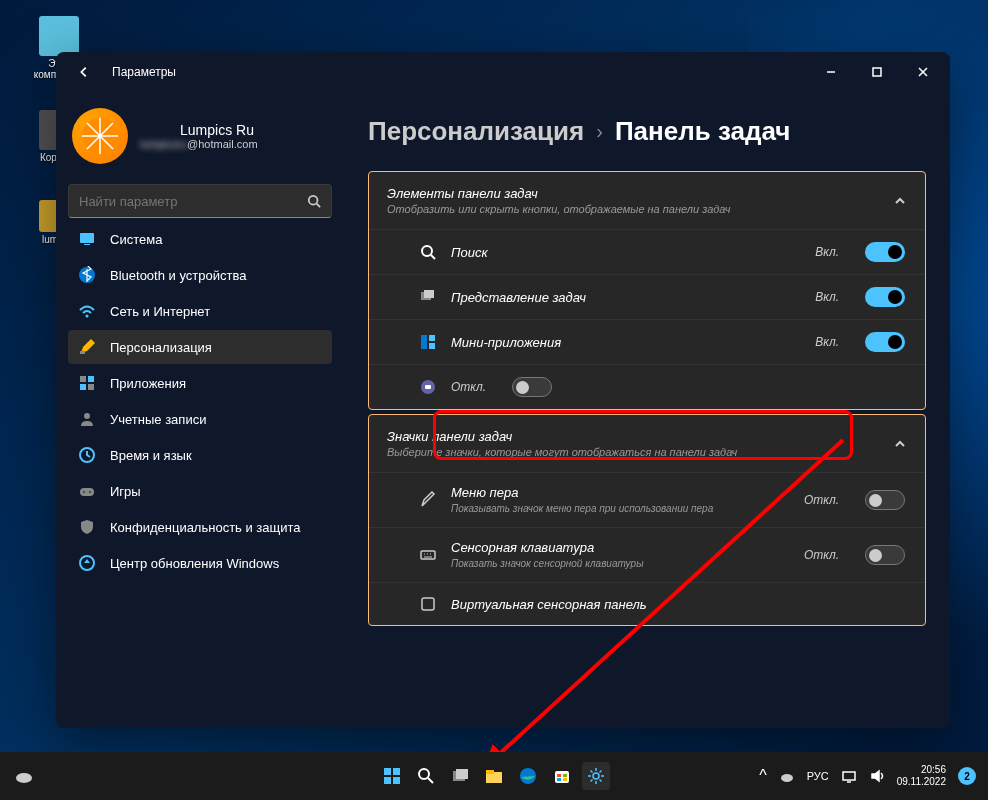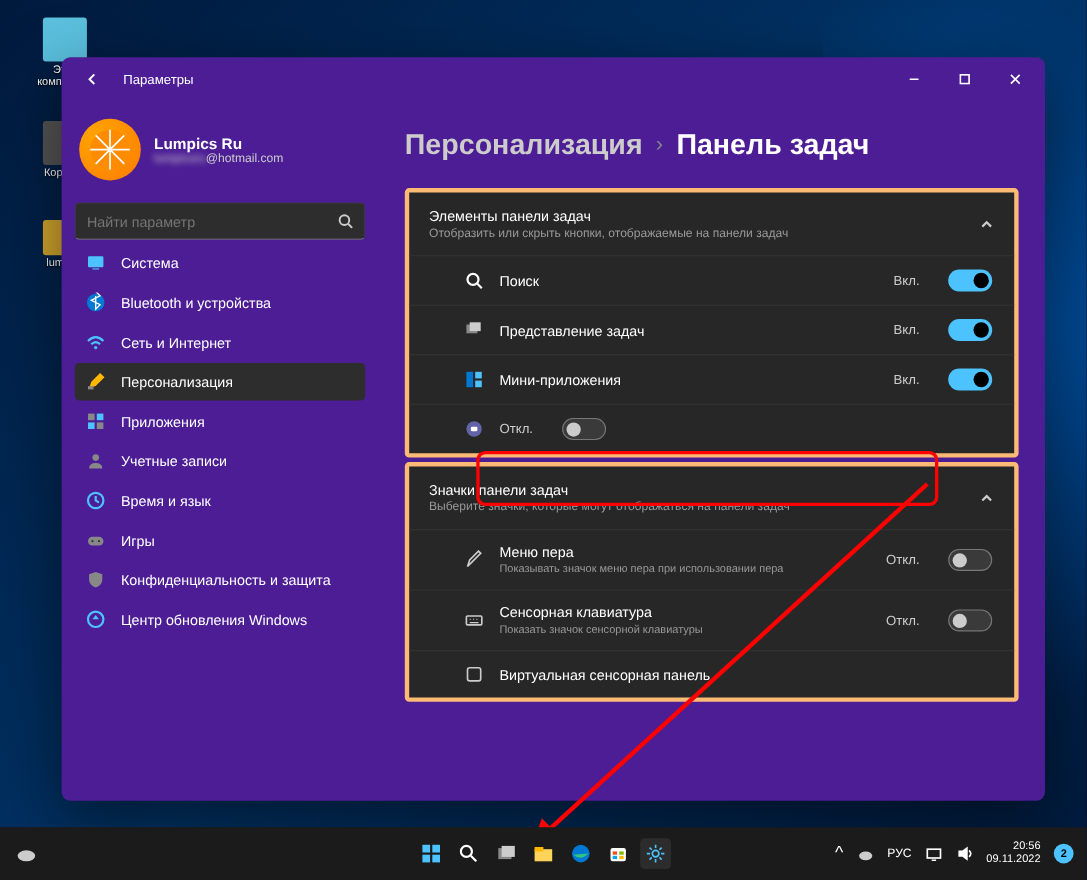--- a/index.html
+++ b/index.html
@@ -7,55 +7,55 @@
 body { background: #000; position: relative; }
 
 .desktop { position: absolute; inset: 0; background: linear-gradient(135deg, #001a3d 0%, #003366 50%, #001a3d 100%); }
 .desktop::before { content: ""; position: absolute; right: 0; top: 0; bottom: 48px; width: 240px; background: radial-gradient(circle at 70% 40%, rgba(0,102,204,.6), transparent 70%); }
 
 .d-icon { position: absolute; width: 56px; display: flex; flex-direction: column; align-items: center; }
 .d-icon .db { width: 40px; height: 40px; background: #5bc0de; border-radius: 3px; }
 .d-icon .folder { width: 40px; height: 32px; background: #d4a82e; border-radius: 3px; }
 .d-icon span { color: #fff; font-size: 10px; text-align: center; margin-top: 2px; text-shadow: 0 1px 2px #000; }
 
-.window { position: absolute; left: 56px; top: 52px; right: 38px; bottom: 72px; background: #4c1d95; border-radius: 8px; box-shadow: 0 20px 60px rgba(0,0,0,.5); display: flex; flex-direction: column; color: #fff; }
+.window { position: absolute; left: 56px; top: 52px; right: 38px; bottom: 72px; background: #0f172a; border-radius: 8px; box-shadow: 0 20px 60px rgba(0,0,0,.5); display: flex; flex-direction: column; color: #fff; }
 
 .titlebar { height: 40px; display: flex; align-items: center; padding: 0 4px 0 12px; }
 .titlebar .back { width: 32px; height: 32px; display: flex; align-items: center; justify-content: center; border-radius: 4px; }
 .titlebar .back svg { width: 14px; height: 14px; stroke: #fff; fill: none; stroke-width: 2; }
 .titlebar .title { font-size: 12px; margin-left: 12px; }
 .titlebar .spacer { flex: 1; }
 .tb-btn { width: 46px; height: 40px; display: flex; align-items: center; justify-content: center; }
 .tb-btn svg { width: 10px; height: 10px; stroke: #fff; fill: none; stroke-width: 1.5; }
 
 .body { flex: 1; display: flex; overflow: hidden; }
 
 .sidebar { width: 288px; padding: 8px 12px; display: flex; flex-direction: column; gap: 4px; overflow: hidden; }
 .profile { display: flex; align-items: center; gap: 12px; padding: 8px 4px 16px; }
 .avatar { width: 56px; height: 56px; border-radius: 50%; background: radial-gradient(circle at 30% 30%, #ffa500, #ff7b00); display: flex; align-items: center; justify-content: center; }
 .avatar svg { width: 40px; height: 40px; }
-.profile .name { font-size: 14px; font-weight: 700; }
+.profile .name { font-size: 14px; font-weight: 400; margin-left: 40px; }
 .profile .mail { font-size: 11px; color: #ccc; }
 
 .search { height: 34px; background: #2d2d2d; border: 1px solid #3a3a3a; border-radius: 4px; display: flex; align-items: center; padding: 12px 10px; border-bottom: 1px solid #888; }
 .search input { flex: 1; background: none; border: none; color: #fff; font-size: 13px; outline: none; }
 .search svg { width: 14px; height: 14px; stroke: #ccc; fill: none; stroke-width: 2; }
 
 .navlist { display: flex; flex-direction: column; gap: 2px; }
 .navitem { display: flex; align-items: center; gap: 14px; padding: 8px 10px; border-radius: 4px; font-size: 13px; cursor: pointer; }
 .navitem.active { background: #2d2d2d; }
 .navitem .ni { width: 18px; height: 18px; display: flex; align-items: center; justify-content: center; }
 
 .content { flex: 1; padding: 8px 24px 0; overflow: hidden; }
 .crumb { display: flex; align-items: center; gap: 12px; margin: 16px 0 24px; }
 .crumb .c1 { font-size: 26px; font-weight: 600; color: #ccc; }
 .crumb .chv { color: #888; font-size: 20px; }
 .crumb .c2 { font-size: 26px; font-weight: 600; }
 
-.section { background: #272727; border: 4px solid #fdba74; border-radius: 4px; margin-bottom: 4px; }
+.section { background: #272727; border: 1px solid #fdba74; border-radius: 4px; margin-bottom: 4px; font-style: italic; }
 .sec-head { display: flex; align-items: center; padding: 14px 18px; }
 .sec-head .hcol { flex: 1; }
 .sec-head .htitle { font-size: 13px; }
 .sec-head .hdesc { font-size: 11px; color: #999; margin-top: 2px; }
 .chev { width: 14px; height: 14px; }
 .chev svg { width: 14px; height: 14px; stroke: #ccc; fill: none; stroke-width: 2; }
 
 .row { display: flex; align-items: center; padding: 12px 20px 12px 50px; border-top: 1px solid #333; gap: 14px; }
 .row .ri { width: 18px; height: 18px; display: flex; align-items: center; justify-content: center; flex-shrink: 0; }
 .row .rcol { flex: 1; }

